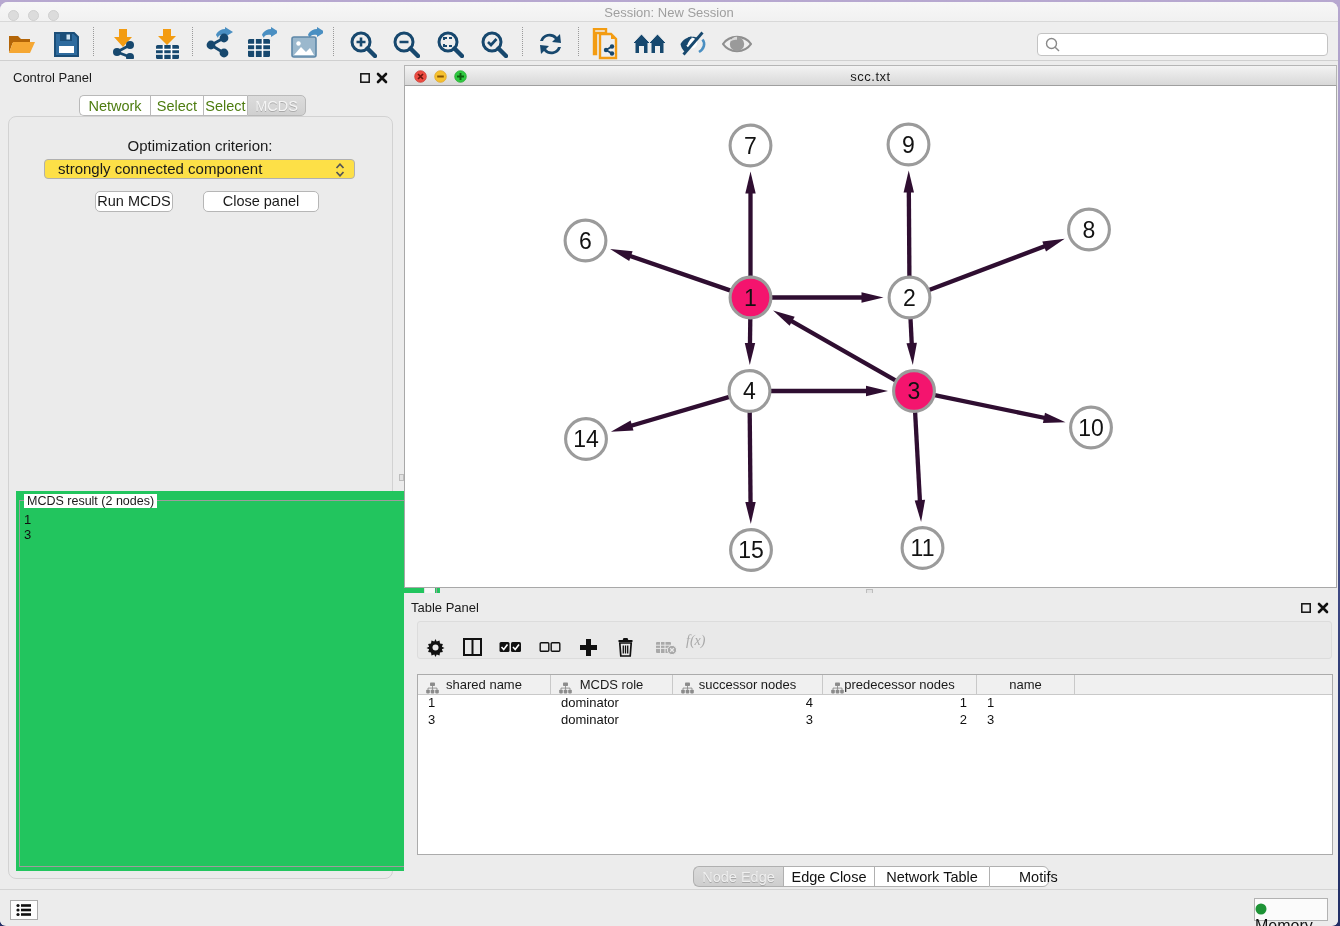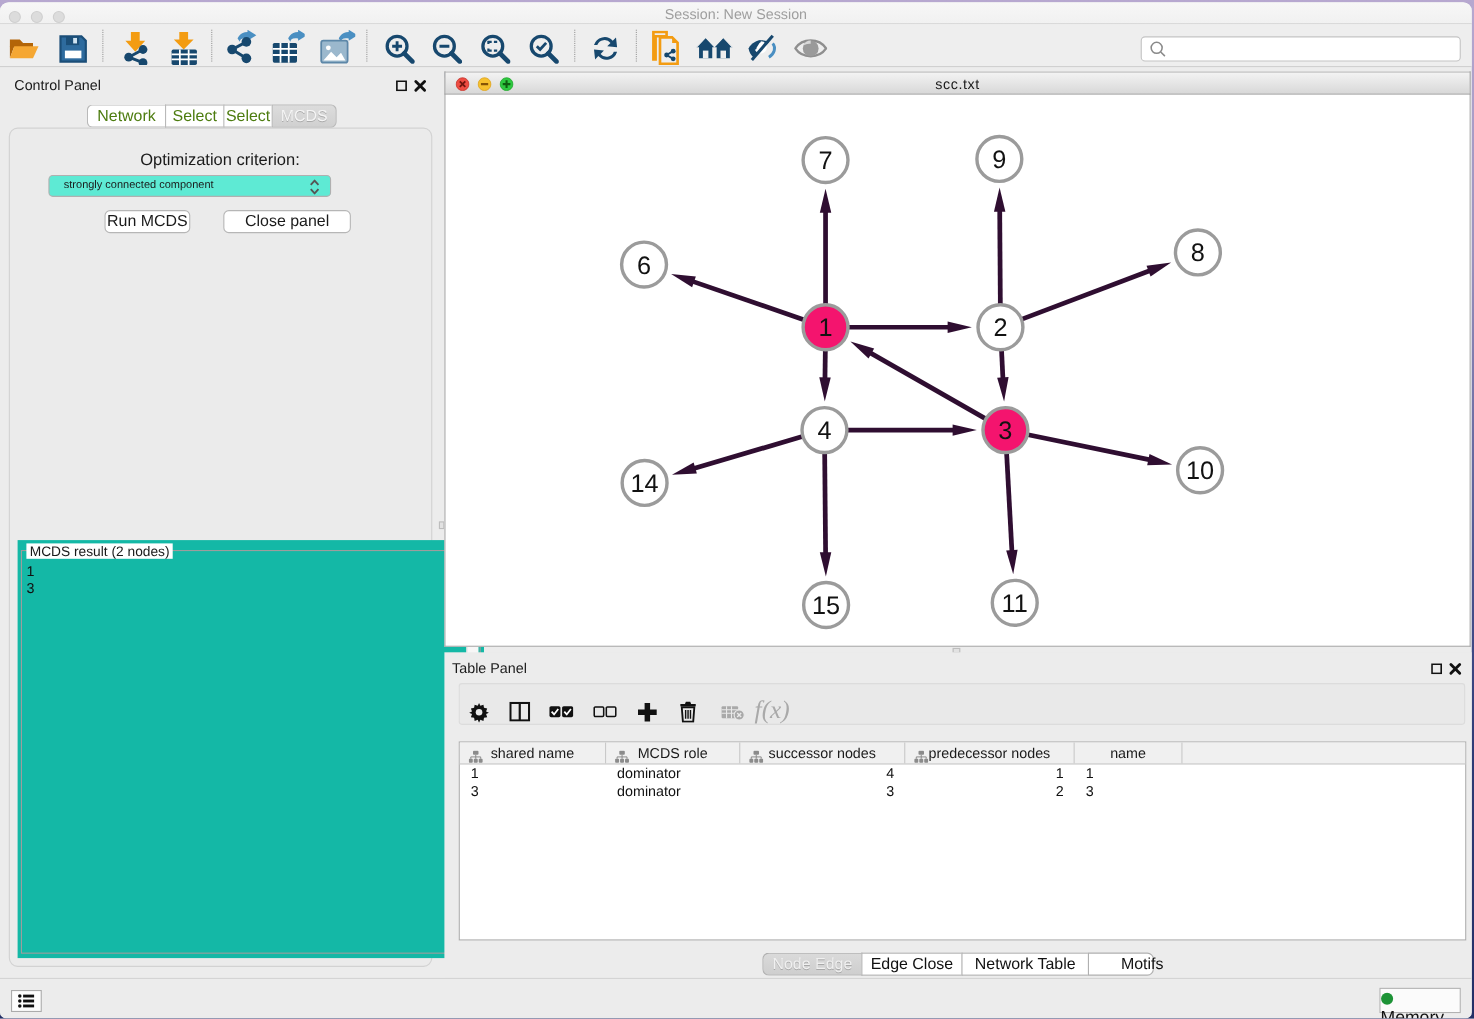--- a/index.html
+++ b/index.html
@@ -17,24 +17,24 @@
 #search { position:absolute; left:1037px; top:11px; width:291px; height:23px; background:#fff; border:1px solid #c3c3c3; border-radius:4px; }
 
 #cpanel { position:absolute; left:0; top:60px; width:400px; height:827px; background:#ececec; }
 #cpanel .hdr { position:absolute; left:13px; top:8px; font-size:13px; color:#1a1a1a; }
 #tabpane { position:absolute; left:8px; top:54px; width:385px; height:763px; background:#ebebeb; border:1px solid #d2d2d2; border-radius:8px; }
 .tabstrip { position:absolute; top:33px; left:79px; height:21px; display:flex; }
 .tab { font-size:14.5px; color:#4d7c0f; background:#fff; border:1px solid #b9b9b9; border-right:none; line-height:20px; text-align:center; }
 .tab.first { border-radius:5px 0 0 5px; }
 .tab.sel { background:linear-gradient(#dcdcdc,#d0d0d0); color:#f5f5f5; text-shadow:0 1px 0 #aaa; border-radius:0 5px 5px 0; border:1px solid #b9b9b9; }
 #optlabel { position:absolute; left:0; width:400px; top:75px; text-align:center; font-size:15px; color:#1a1a1a; }
-#combo { position:absolute; left:44px; top:97px; width:257px; height:20px; background:#5eead4; border:1px solid #b0b0b0; border-radius:4px; font-size:10px; color:#1a1a1a; line-height:18px; padding-left:13px; }
+#combo { position:absolute; left:44px; top:97px; width:311px; height:20px; background:#fde047; border:1px solid #b0b0b0; border-radius:4px; font-size:15px; color:#1a1a1a; line-height:18px; padding-left:13px; }
 .btn { position:absolute; top:129px; height:21px; background:#fff; border:1px solid #b6b6b6; border-radius:5px; font-size:14.5px; color:#1a1a1a; text-align:center; line-height:19px; }
 
-#mcdsbox { position:absolute; left:16px; top:429px; width:424px; height:380px; background:#14b8a6; }
+#mcdsbox { position:absolute; left:16px; top:429px; width:424px; height:380px; background:#22c55e; }
 #mcdsborder { position:absolute; left:3px; top:9px; right:3px; bottom:4px; border:1px solid #9d9d9d; }
 #mcdslabel { position:absolute; left:8px; top:2.5px; background:#fff; padding:0 3px; font-size:12.5px; color:#1a1a1a; }
 #mcdstext { position:absolute; left:5px; top:11px; right:16px; bottom:6px; font-size:13px; color:#111; line-height:15px; padding:10px 0 0 3px; }
 #mcdsscroll { position:absolute; right:5px; top:11px; width:11px; bottom:6px; background:#f7f7f7; border-left:1px solid #e0e0e0; }
 
 #netwin { position:absolute; left:404px; top:63px; width:933px; height:523px; background:#fff; border:1px solid #a8a8a8; border-top:none; }
 #nettitle { position:absolute; left:-1px; top:0; width:933px; height:21px; background:linear-gradient(#f3f3f3,#d8d8d8); border:1px solid #b5b5b5; border-bottom:1px solid #9f9f9f; }
 #nettitle .t { position:absolute; left:0; right:0; top:3px; text-align:center; font-size:13px; color:#1a1a1a; letter-spacing:0.5px; }
 .mac { position:absolute; top:4px; }
 
@@ -319,21 +319,21 @@
           <path d="M6.3 8.5 v8 M8.5 8.5 v8 M10.7 8.5 v8" stroke="#111" stroke-width="1.3"></path>
         </svg>
         <svg style="position:absolute;left:237px;top:19px" width="22" height="14" viewBox="0 0 22 14">
           <rect x="1" y="1" width="15" height="11" rx="1" fill="#a9a9a9"></rect>
           <g stroke="#e9e9e9" stroke-width="1">
             <path d="M1 4.2 h15 M1 7.4 h15 M5.5 1 v11 M10 1 v11"></path>
           </g>
           <circle cx="17" cy="9" r="4.6" fill="#a9a9a9" stroke="#e9e9e9" stroke-width="1"></circle>
           <path d="M15.2 7.2 l3.6 3.6 M18.8 7.2 l-3.6 3.6" stroke="#e9e9e9" stroke-width="1.3"></path>
         </svg>
-        <div style="position:absolute;left:268px;top:11px;width:40px;font-family:'Liberation Serif',serif;font-style:italic;font-size:23px;color:#a9a9a9;">f(x)</div>
+        <div style="position:absolute;left:268px;top:11px;width:40px;font-family:'Liberation Serif',serif;font-style:italic;font-size:14px;color:#a9a9a9;">f(x)</div>
 </div>
     <div id="tableC">
       <div class="throw">
         <div class="th" style="width:133px;"><span class="hic"><svg width="13" height="12" viewBox="0 0 13 12" style="margin-right:7px;vertical-align:-1px">
                 <rect x="4" y="0.5" width="5" height="3.6" rx="0.8" fill="#8b8b8b"></rect>
                 <rect x="0.2" y="7.8" width="3.6" height="3.6" rx="0.8" fill="#8b8b8b"></rect>
                 <rect x="4.7" y="7.8" width="3.6" height="3.6" rx="0.8" fill="#8b8b8b"></rect>
                 <rect x="9.2" y="7.8" width="3.6" height="3.6" rx="0.8" fill="#8b8b8b"></rect>
                 <path d="M6.5 4.1 v2 M2 7.8 v-1.7 h9 v1.7 M6.5 6.1 v1.7" stroke="#8b8b8b" stroke-width="0.9" fill="none"></path>
               </svg></span>shared name</div>

